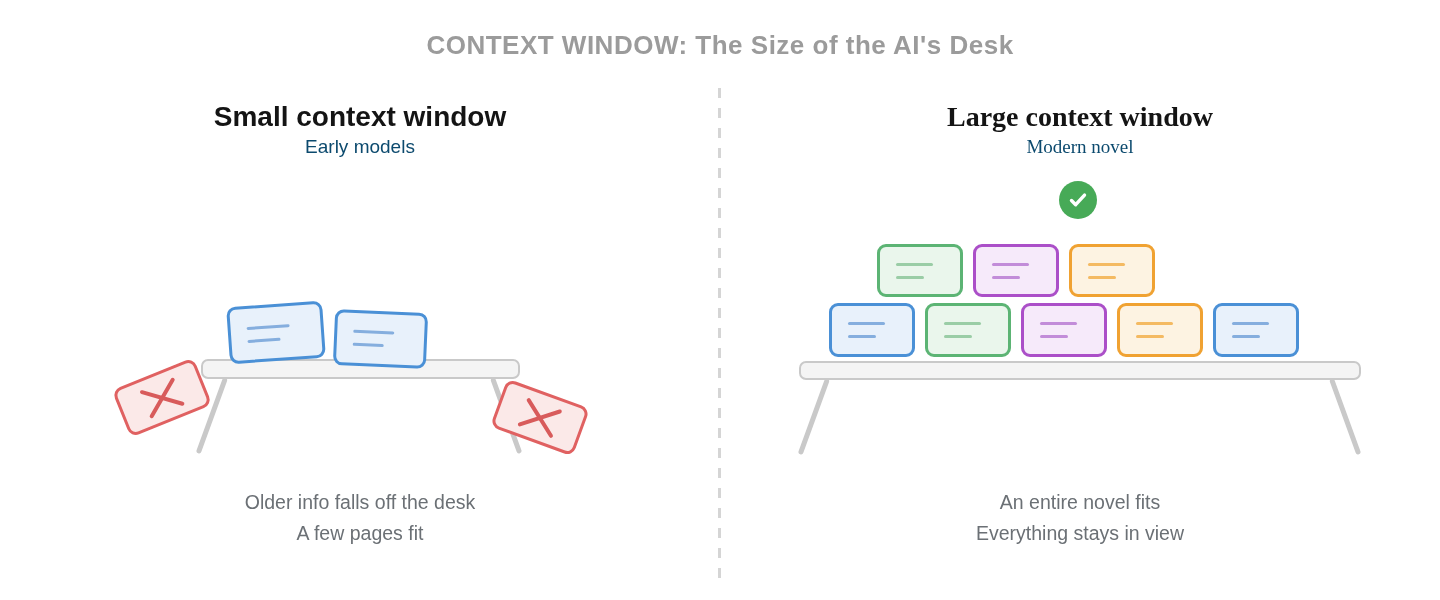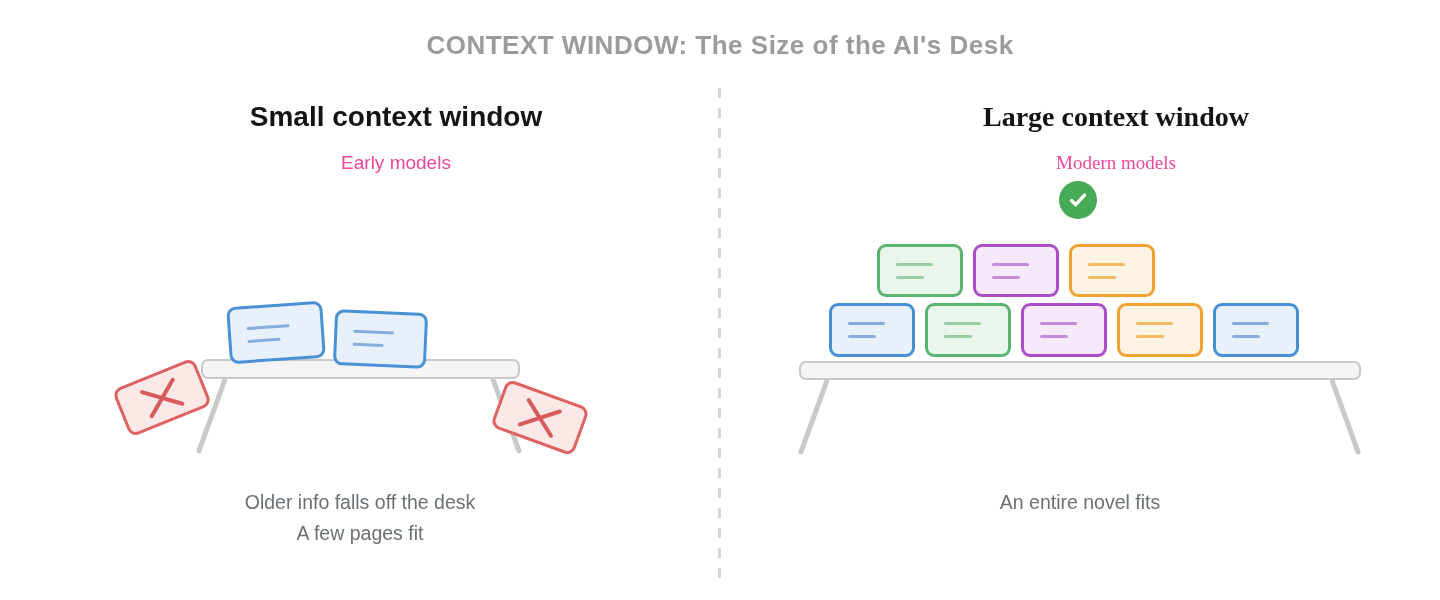--- a/index.html
+++ b/index.html
@@ -2,23 +2,23 @@
 <html><head>
 <meta charset="utf-8">
 <style>
   html,body{margin:0;padding:0;background:#ffffff;width:1440px;height:600px;overflow:hidden;
     font-family:"Liberation Sans","DejaVu Sans",sans-serif;}
   .stage{position:absolute;inset:0;width:1440px;height:600px;}
 
   
   .title{position:absolute;left:0;top:30px;width:1440px;text-align:center;
     font-size:26px;font-weight:bold;color:#9b9b9b;letter-spacing:.5px;}
-  .panel-text{position:absolute;text-align:center;width:720px;padding-left:36px;}
+  .panel-text{position:absolute;text-align:center;width:720px;}
   .heading{font-size:28px;font-weight:bold;color:#141414;line-height:1.1;}
-  .subheading{font-size:19px;color:#ec4899;margin-top:19px;}
+  .subheading{font-size:19px;color:#0c4a6e;margin-top:3px;}
   .caption{position:absolute;width:720px;text-align:center;font-size:19.5px;color:#6b7075;line-height:31px;}
   #left-text{left:0;top:102px;} #right-text{left:720px;top:102px;font-family:Liberation Serif, serif;}
   #left-caption{left:0;top:487px;} #right-caption{left:720px;top:487px;}
 
   
   .divider{position:absolute;left:718px;top:88px;width:3px;height:490px;
     background:repeating-linear-gradient(to bottom,#d5d5d5 0 10px,transparent 10px 20px);}
 
   
   .desk-top{position:absolute;background:#f4f4f4;border:2px solid #c9c9c9;border-radius:7px;
@@ -74,21 +74,21 @@
 
   <div class="divider"></div>
 
   <div class="panel-text" id="left-text">
     <div class="heading">Small context window</div>
     <div class="subheading">Early models</div>
   </div>
 
   <div class="panel-text" id="right-text">
     <div class="heading">Large context window</div>
-    <div class="subheading">Modern models</div>
+    <div class="subheading">Modern novel</div>
   </div>
 
   <div class="desk-leg leg-s-l"></div>
   <div class="desk-leg leg-s-r"></div>
   <div class="desk-top small"></div>
   <div class="cards-abs" id="small-on-desk">
       <div class="card blue">
         <i class="line l1"></i>
         <i class="line l2"></i>
       </div>
@@ -150,15 +150,16 @@
         <i class="line l2"></i>
       </div>
     </div>
 
   <div class="caption" id="left-caption">
     <div>Older info falls off the desk</div>
     <div>A few pages fit</div>
   </div>
   <div class="caption" id="right-caption">
     <div>An entire novel fits</div>
+    <div>Everything stays in view</div>
   </div>
 
 </div>
 
 </body></html>

